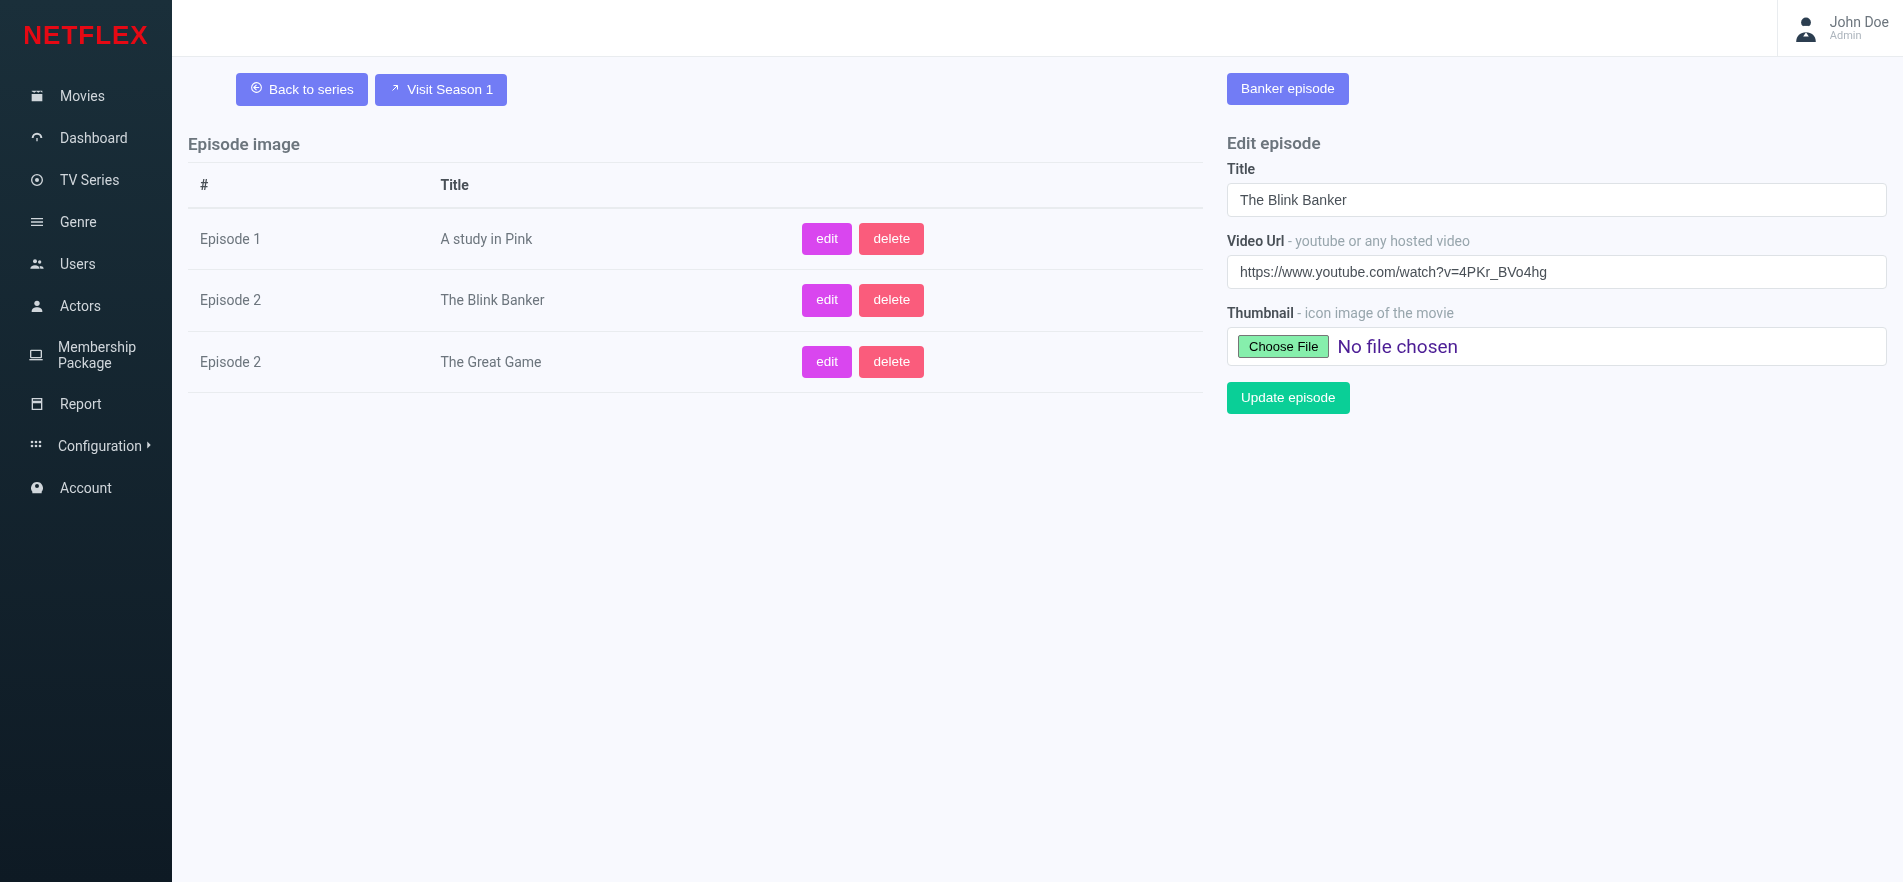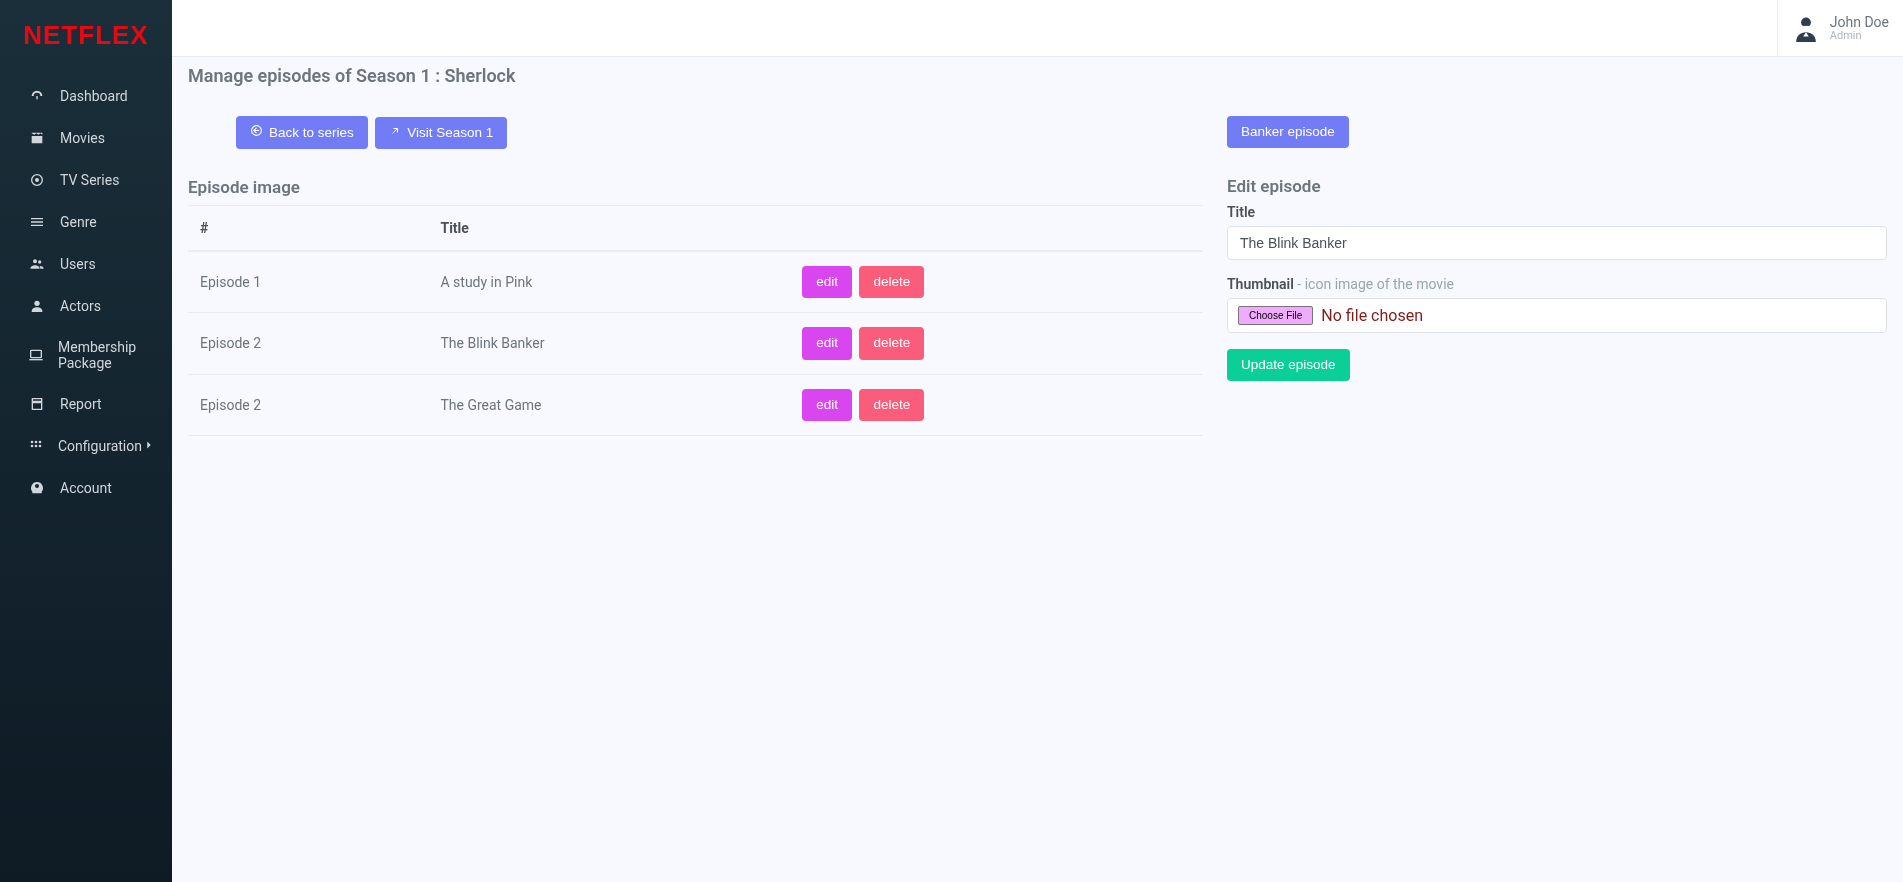--- a/index.html
+++ b/index.html
@@ -52,49 +52,49 @@
 table.episodes th { text-align:left; font-weight:700; color:#495057; padding:14px 12px; border-top:1px solid #e9ecef; border-bottom:2px solid #e9ecef; font-size:14px; }
 table.episodes td { padding:14px 12px; border-bottom:1px solid #e9ecef; color:#6c757d; vertical-align:middle; font-size:14px; }
 table.episodes td.actions { text-align:left; white-space:nowrap; }
 
 
 .form-group { margin-bottom:16px; }
 .form-label { display:block; font-weight:600; color:#495057; margin-bottom:6px; font-size:14px; }
 .form-label .hint { font-weight:400; color:#98a6ad; }
 .form-control { width:100%; border:1px solid #dee2e6; border-radius:4px; padding:8px 12px; font-size:14px; color:#495057; background:#fff; }
 .file-input { width:100%; border:1px solid #dee2e6; border-radius:4px; padding:7px 10px; background:#fff; display:flex; align-items:center; gap:8px; }
-.file-btn { border:1px solid #767676; background:#f0abfc; padding:3px 10px; font-size:10px; border-radius:2px; cursor:pointer; }
-.file-text { color:#7f1d1d; font-size:16px; }
+.file-btn { border:1px solid #767676; background:#86efac; padding:3px 10px; font-size:13px; border-radius:2px; cursor:pointer; }
+.file-text { color:#4c1d95; font-size:19px; }
 
 .row-buttons { margin-bottom:0;margin-left:48px; }
 </style>
 </head>
 <body>
 
 <div class="app">
   <aside class="sidebar">
     <div class="logo">
       <span class="logo-text">NETFLEX</span>
     </div>
     <ul class="nav">
       <li class="nav-item">
         <span class="icon">
             <svg viewBox="0 0 24 24" width="16" height="16">
+              <path d="M4 4h16v3l-3-2-3 2-3-2-3 2-4-2zm0 5h16v11H4z"></path>
+            </svg>
+          </span>
+        <span>Movies</span>
+      </li>
+      <li class="nav-item">
+        <span class="icon">
+            <svg viewBox="0 0 24 24" width="16" height="16">
               <path d="M12 4a8 8 0 00-8 8h3a5 5 0 0110 0h3a8 8 0 00-8-8zm-1 8h2v5h-2z"></path>
             </svg>
           </span>
         <span>Dashboard</span>
-      </li>
-      <li class="nav-item">
-        <span class="icon">
-            <svg viewBox="0 0 24 24" width="16" height="16">
-              <path d="M4 4h16v3l-3-2-3 2-3-2-3 2-4-2zm0 5h16v11H4z"></path>
-            </svg>
-          </span>
-        <span>Movies</span>
       </li>
       <li class="nav-item">
         <span class="icon">
             <svg viewBox="0 0 24 24" width="16" height="16">
               <circle cx="12" cy="12" r="8" fill="none" stroke="currentColor" stroke-width="2"></circle>
               <circle cx="12" cy="12" r="3"></circle>
             </svg>
           </span>
         <span>TV Series</span>
       </li>
@@ -181,21 +181,20 @@
             </svg>
         </span>
         <div class="userinfo">
           <div class="username">John Doe</div>
           <div class="userrole">Admin</div>
         </div>
       </div>
     </div>
 
     <div class="page-wrap">
-      <h4 class="page-title">Manage episodes of Season 1 : Sherlock</h4>
 
       <div class="content">
         <div class="col-left">
           <div class="row-buttons">
             <button class="btn btn-primary">
               <span><svg viewBox="0 0 24 24" width="13" height="13">
                     <circle cx="12" cy="12" r="9" fill="none" stroke="currentColor" stroke-width="2"></circle>
                     <path d="M12 7l-5 5 5 5M7 12h10" stroke="currentColor" stroke-width="2" fill="none"></path>
                   </svg></span>
               <span>Back to series</span>
@@ -241,20 +240,26 @@
         <div class="col-right">
           <button class="btn btn-primary">Banker episode</button>
 
           <h5 class="section-title">Edit episode</h5>
 
           <div class="form-group">
             <label class="form-label">Title</label>
             <input type="text" class="form-control" value="The Blink Banker" style="">
           </div>
 
+          <div class="form-group">
+            <label class="form-label">
+              <span>Video Url</span><span class="hint"> - youtube or any hosted video</span>
+            </label>
+            <input type="text" class="form-control" value="https://www.youtube.com/watch?v=4PKr_BVo4hg" style="">
+          </div>
 
           <div class="form-group">
             <label class="form-label">
               <span>Thumbnail</span><span class="hint"> - icon image of the movie</span>
             </label>
             <div class="file-input">
               <button type="button" class="file-btn">Choose File</button>
               <span class="file-text">No file chosen</span>
             </div>
           </div>

